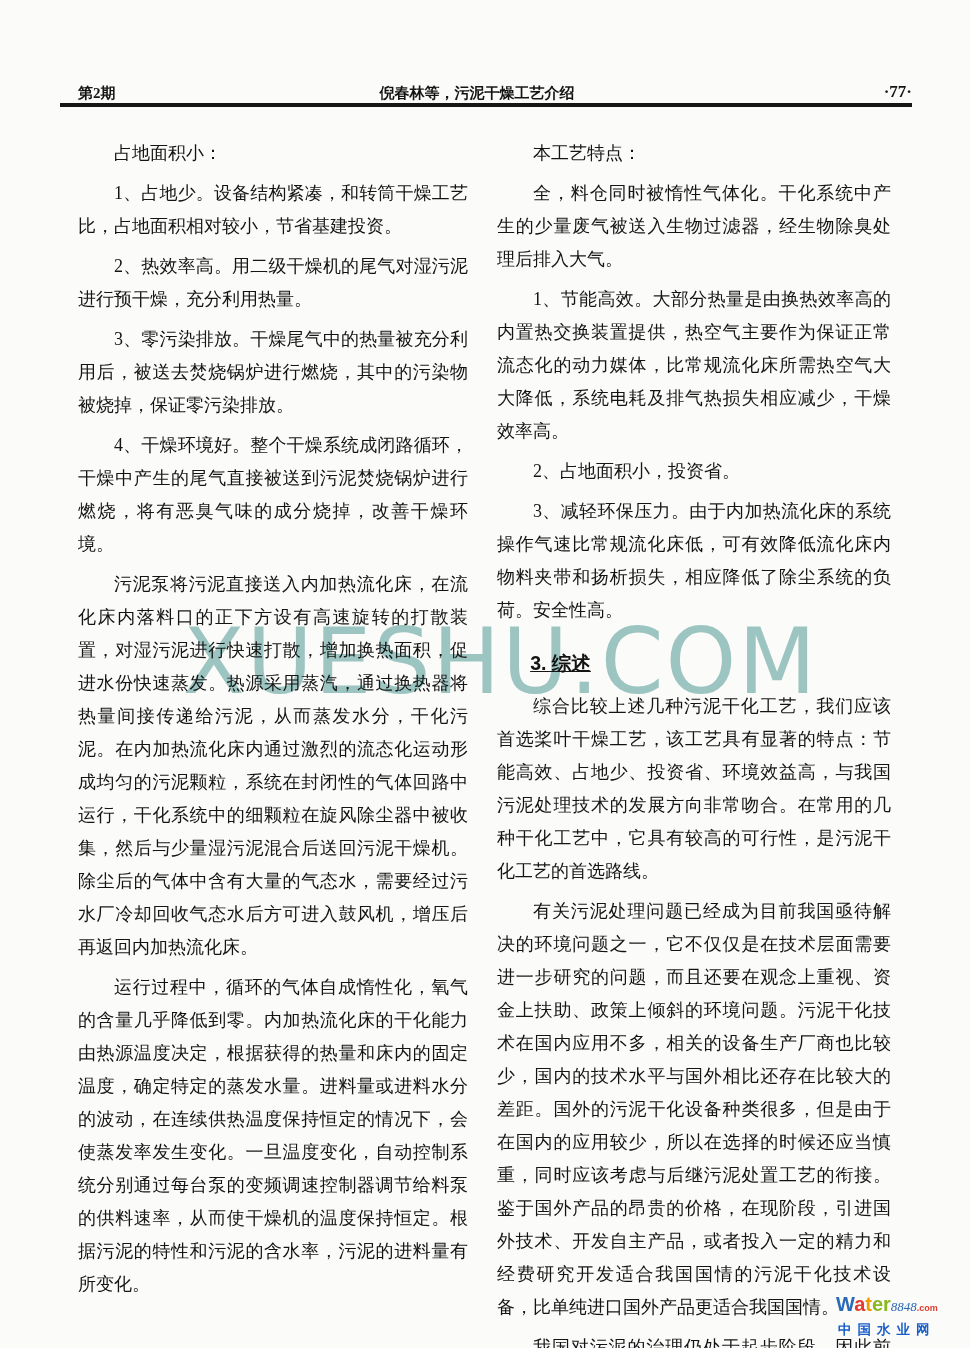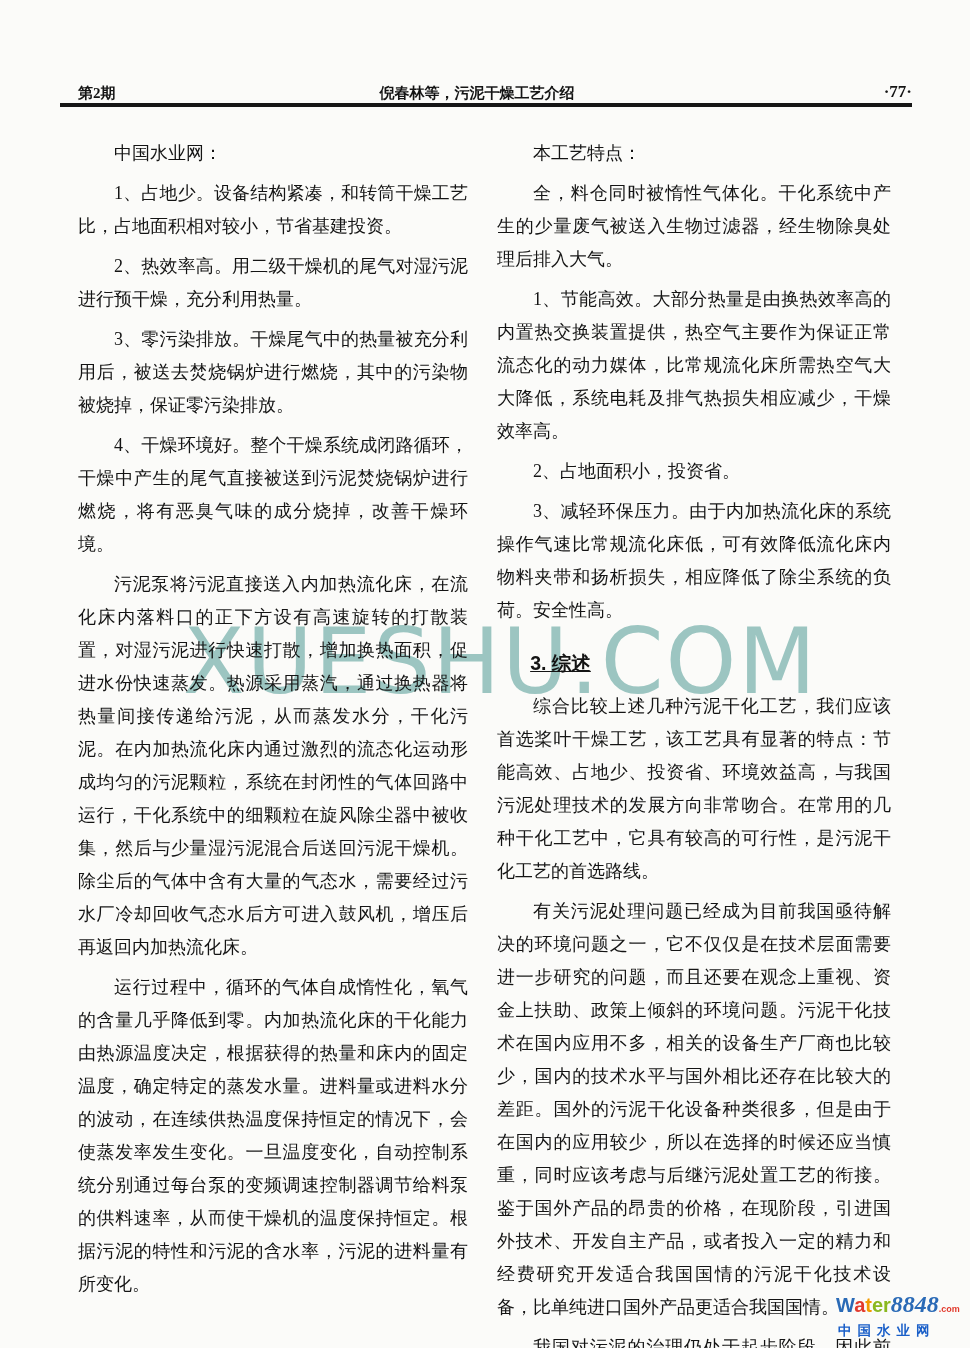--- a/index.html
+++ b/index.html
@@ -66,42 +66,42 @@
 
   
   .logo {
     position: absolute; left: 836px; top: 1294px; z-index: 2;
     font-family: "Liberation Sans", "DejaVu Sans", sans-serif;
     white-space: nowrap;
   }
   .logo-line1 { font-size: 20px; font-weight: bold; line-height: 21px; }
   .logo-number {
     font-family: "Liberation Serif", serif;
-    font-style: italic; font-size: 24px; font-weight: bold;
+    font-style: italic; font-size: 13px; font-weight: normal;
   }
   .logo-tld { font-size: 9px; font-weight: bold; }
   .logo-line2 {
     margin-top: 2px; padding-left: 2px;
     font-size: 13.5px; font-weight: bold; letter-spacing: 6px;
   }
 </style>
 </head>
 <body>
 
 <div class="page">
 
   <div class="header-title">倪春林等，污泥干燥工艺介绍</div>
   <div class="header-issue">第2期</div>
   <div class="header-page">·77·</div>
   <div class="header-rule"></div>
 
   <div class="watermark" style="color:#0f766e">XUESHU.COM</div>
 
   <div class="col col-left">
-    <p class="body">中国水业网：</p>
+    <p class="body">占地面积小：</p>
     <p class="body">1、占地少。设备结构紧凑，和转筒干燥工艺比，占地面积相对较小，节省基建投资。</p>
     <p class="body">2、热效率高。用二级干燥机的尾气对湿污泥进行预干燥，充分利用热量。</p>
     <p class="body">3、零污染排放。干燥尾气中的热量被充分利用后，被送去焚烧锅炉进行燃烧，其中的污染物被烧掉，保证零污染排放。</p>
     <p class="body">4、干燥环境好。整个干燥系统成闭路循环，干燥中产生的尾气直接被送到污泥焚烧锅炉进行燃烧，将有恶臭气味的成分烧掉，改善干燥环境。</p>
     <p class="body">污泥泵将污泥直接送入内加热流化床，在流化床内落料口的正下方设有高速旋转的打散装置，对湿污泥进行快速打散，增加换热面积，促进水份快速蒸发。热源采用蒸汽，通过换热器将热量间接传递给污泥，从而蒸发水分，干化污泥。在内加热流化床内通过激烈的流态化运动形成均匀的污泥颗粒，系统在封闭性的气体回路中运行，干化系统中的细颗粒在旋风除尘器中被收集，然后与少量湿污泥混合后送回污泥干燥机。除尘后的气体中含有大量的气态水，需要经过污水厂冷却回收气态水后方可进入鼓风机，增压后再返回内加热流化床。</p>
     <p class="body">运行过程中，循环的气体自成惰性化，氧气的含量几乎降低到零。内加热流化床的干化能力由热源温度决定，根据获得的热量和床内的固定温度，确定特定的蒸发水量。进料量或进料水分的波动，在连续供热温度保持恒定的情况下，会使蒸发率发生变化。一旦温度变化，自动控制系统分别通过每台泵的变频调速控制器调节给料泵的供料速率，从而使干燥机的温度保持恒定。根据污泥的特性和污泥的含水率，污泥的进料量有所变化。</p>
 
   </div>
 
   <div class="col col-right">

